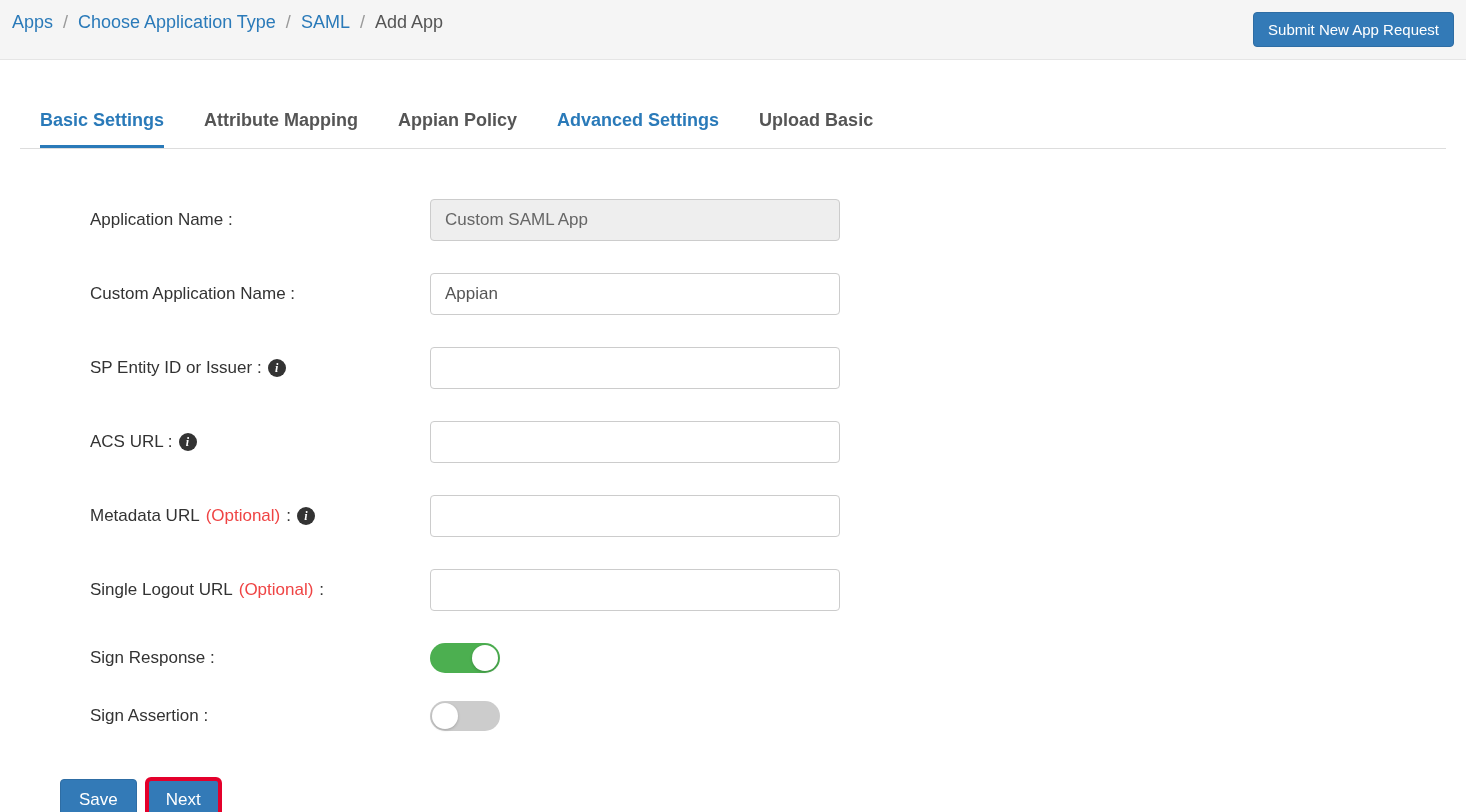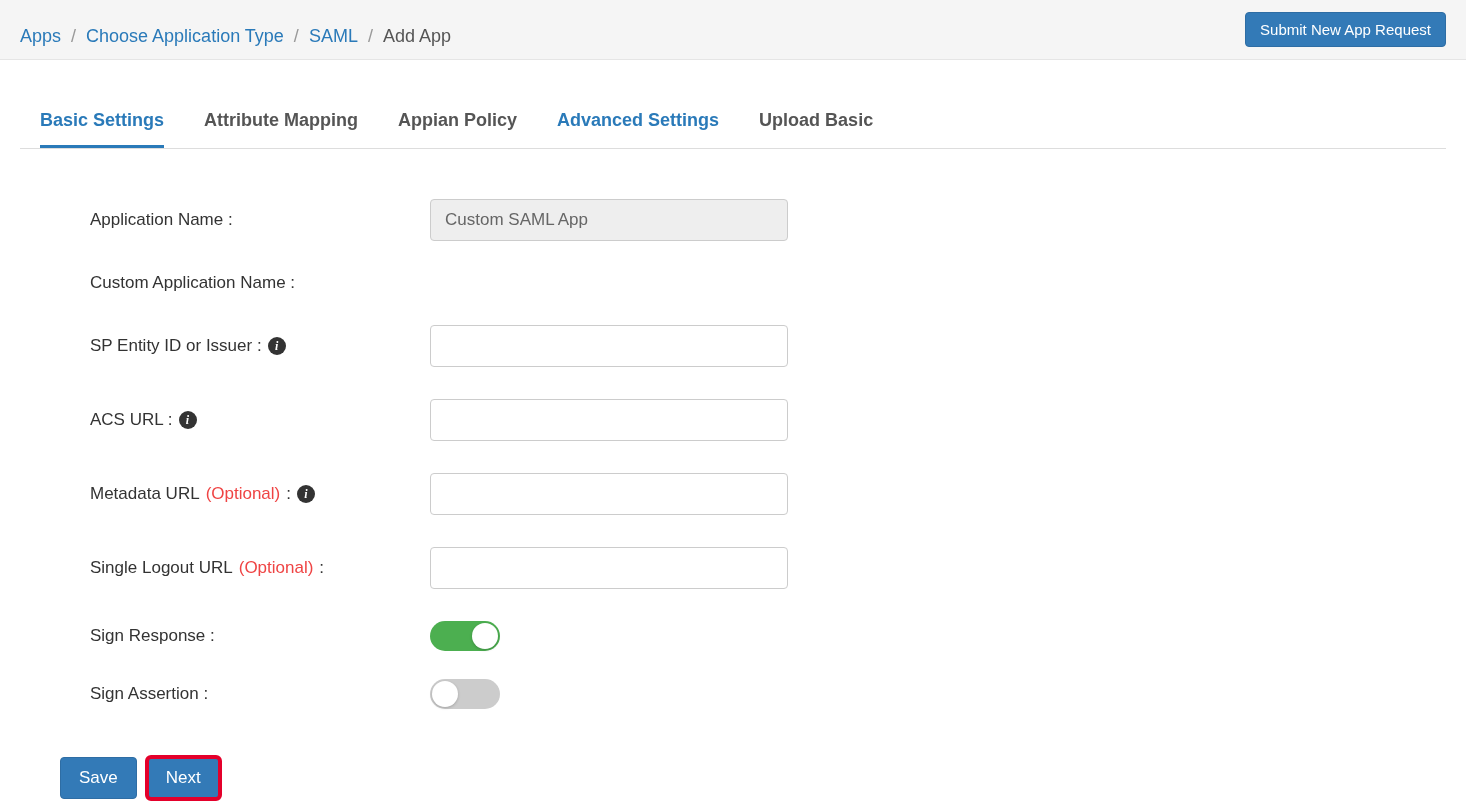--- a/index.html
+++ b/index.html
@@ -8,24 +8,24 @@
       padding: 0;
     }
     body {
       font-family: -apple-system, BlinkMacSystemFont, "Segoe UI", Helvetica, Arial, sans-serif;
       background: #fff;
       color: #333;
     }
     .header-bar {
       background: #f5f5f5;
       border-bottom: 1px solid #e5e5e5;
-      padding: 12px 20px;
+      padding: 12px 12px;
       display: flex;
       justify-content: space-between;
-      align-items: flex-end;
+      align-items: flex-start;
     }
     .breadcrumb {
       display: flex;
       align-items: center;
       font-size: 18px;
       gap: 10px;
     }
     .breadcrumb a {
       color: #2a7ab9;
       text-decoration: none;
@@ -91,21 +91,21 @@
       font-size: 17px;
       color: #333;
       display: flex;
       align-items: center;
       gap: 6px;
     }
     .optional {
       color: #ef4444;
     }
     .form-control {
-      width: 358px;
+      width: 410px;
       height: 42px;
       border: 1px solid #ccc;
       border-radius: 4px;
       padding: 0 14px;
       font-size: 17px;
       color: #555;
       background: #fff;
     }
     .form-control[readonly] {
       background: #eeeeee;
@@ -196,20 +196,21 @@
 
   <div class="form-area">
 
     <div class="form-row">
       <label class="form-label">Application Name :</label>
       <input class="form-control" readonly="" value="Custom SAML App" style="">
     </div>
 
     <div class="form-row">
       <label class="form-label">Custom Application Name :</label>
+      <input class="form-control" value="Appian" style="">
     </div>
 
     <div class="form-row">
       <label class="form-label">
         <span>SP Entity ID or Issuer :</span>
         <span class="info-icon">i</span>
       </label>
       <input class="form-control" value="" style="">
     </div>
 

